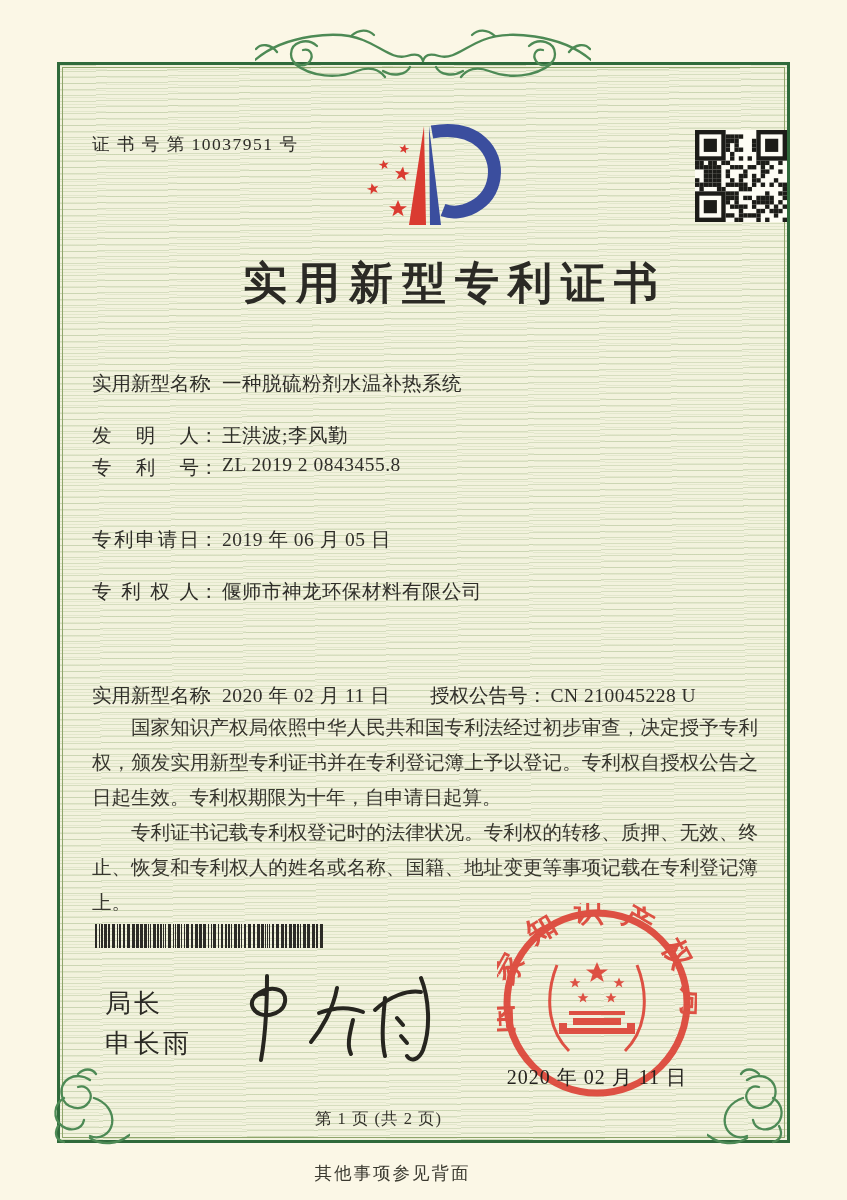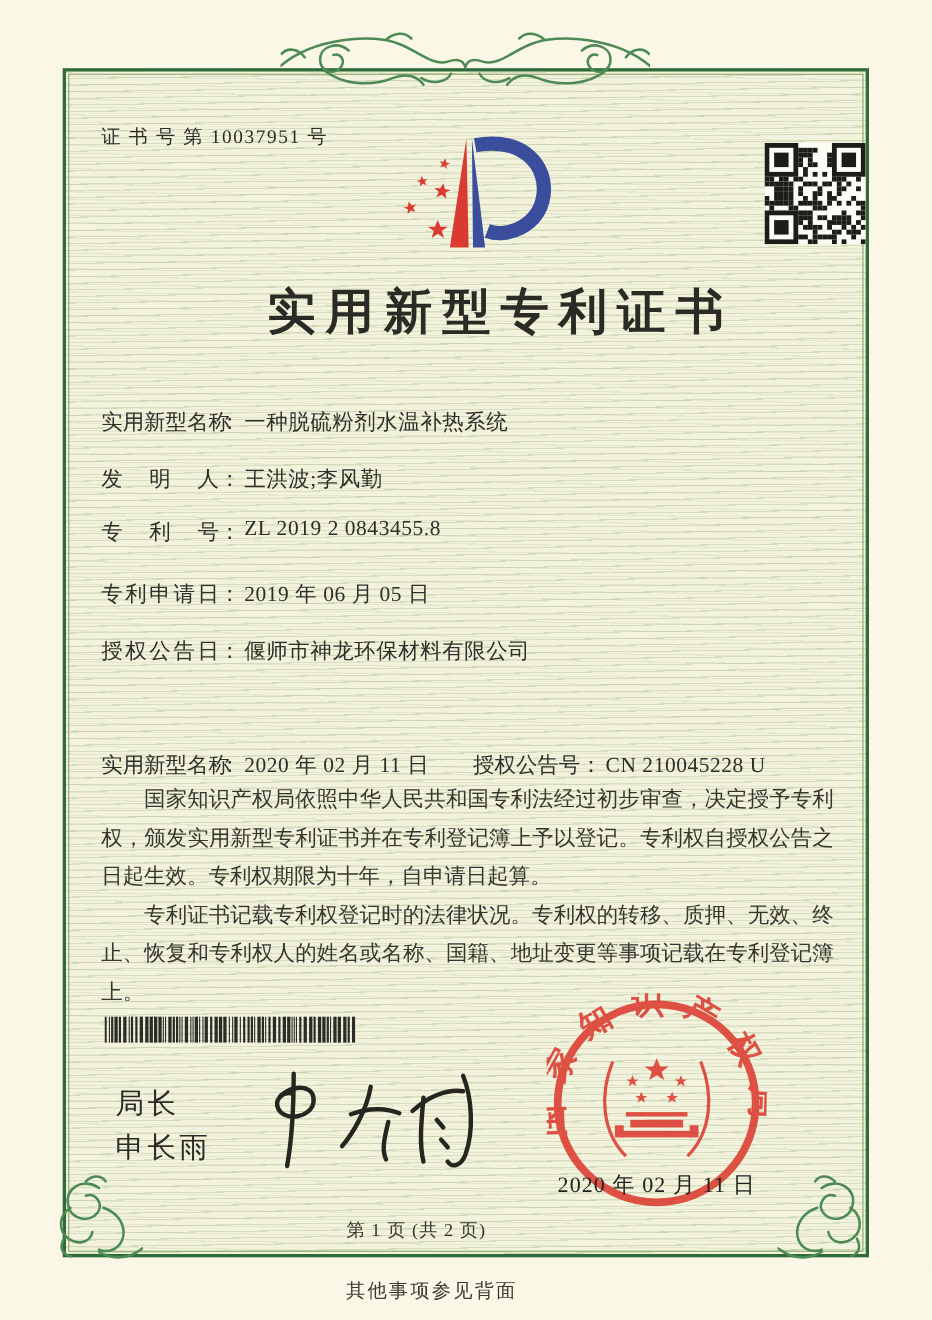--- a/index.html
+++ b/index.html
@@ -18,21 +18,21 @@
     border:3px solid #2f6a3b;
     background-color:rgba(223,232,203,.30);
     background-image:
       repeating-linear-gradient(179.2deg, rgba(140,168,110,.28) 0 1px, rgba(0,0,0,0) 1px 6px),
       repeating-linear-gradient(180.8deg, rgba(150,176,120,.16) 0 1px, rgba(0,0,0,0) 1px 7px);
   }
   .frame::after{
     content:"";position:absolute;inset:2px;border:1px solid #8fa56b;pointer-events:none;
   }
   .abs{position:absolute;}
-  .certno{left:92px;top:112px;font-size:17.5px;letter-spacing:1.5px;color:#2d2c27;}
+  .certno{left:92px;top:132px;font-size:17.5px;letter-spacing:1.5px;color:#2d2c27;}
   .title{
     left:57px;top:254px;width:796px;text-align:center;
     font-size:44px;font-weight:700;letter-spacing:9px;color:#2b2a25;
   }
   .row{position:absolute;white-space:nowrap;font-size:19.5px;color:#2f2e29;}
   .row .lbl{display:inline-block;width:107px;text-align:justify;text-align-last:justify;vertical-align:top;}
   .row .colon{display:inline-block;width:20px;vertical-align:top;}
   .row .val{margin-left:3px;letter-spacing:.5px;}
   .row .grp2{position:absolute;left:338px;top:0;white-space:nowrap;}
   .paras{left:92px;top:710px;width:666px;font-size:19.5px;line-height:35px;color:#37362e;text-align:justify;}
@@ -265,28 +265,28 @@
     </svg>
 
   <div class="abs title">实用新型专利证书</div>
 
   <div class="row" style="left:92px;top:370px">
     <span class="lbl">实用新型名称</span><span class="colon">：</span><span class="val">一种脱硫粉剂水温补热系统</span>
   </div>
   <div class="row" style="left:92px;top:422px">
     <span class="lbl">发明人</span><span class="colon">：</span><span class="val">王洪波;李风勤</span>
   </div>
-  <div class="row" style="left:92px;top:470px">
+  <div class="row" style="left:92px;top:454px">
     <span class="lbl">专利号</span><span class="colon">：</span><span class="val">ZL 2019 2 0843455.8</span>
   </div>
   <div class="row" style="left:92px;top:526px">
     <span class="lbl">专利申请日</span><span class="colon">：</span><span class="val">2019 年 06 月 05 日</span>
   </div>
   <div class="row" style="left:92px;top:578px">
-    <span class="lbl">授权公告日</span><span class="colon">：</span><span class="val">偃师市神龙环保材料有限公司</span>
+    <span class="lbl">专利权人</span><span class="colon">：</span><span class="val">偃师市神龙环保材料有限公司</span>
   </div>
   <div class="row" style="left:92px;top:682px">
     <span class="lbl">实用新型名称</span><span class="colon">：</span><span class="val">2020 年 02 月 11 日</span>
     <span class="grp2">
       <span>授权公告号</span><span class="colon">：</span><span class="val">CN 210045228 U</span>
     </span>
   </div>
 
   <div class="abs paras">
     <p>国家知识产权局依照中华人民共和国专利法经过初步审查，决定授予专利权，颁发实用新型专利证书并在专利登记簿上予以登记。专利权自授权公告之日起生效。专利权期限为十年，自申请日起算。</p>

